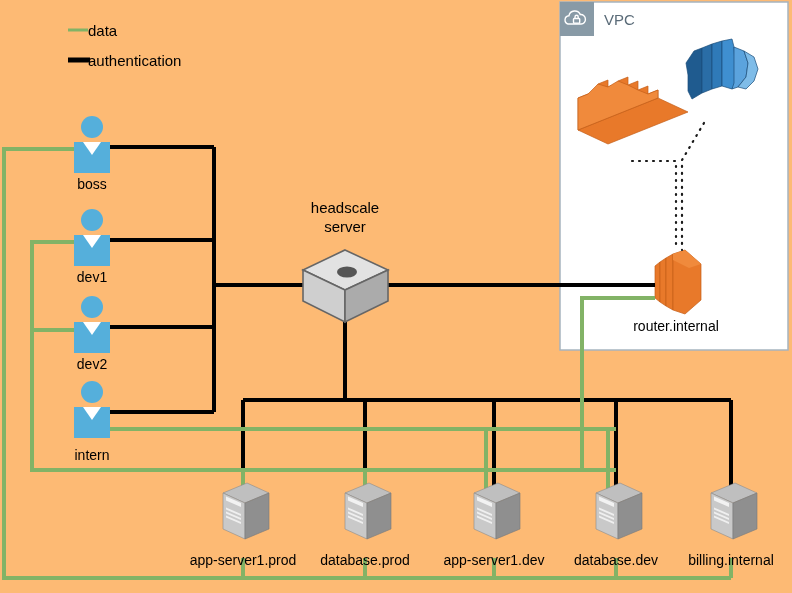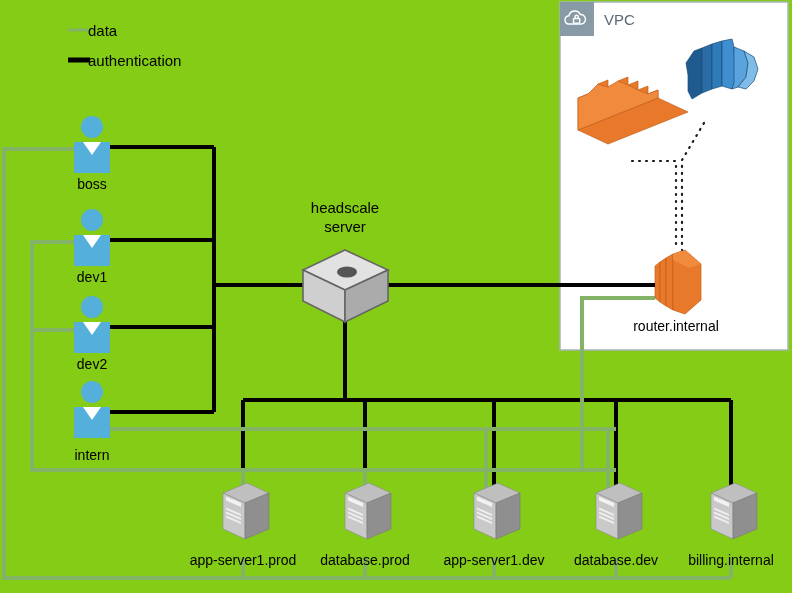--- a/index.html
+++ b/index.html
@@ -7,21 +7,21 @@
     padding: 0;
     background: #ffffff;
   }
   body {
     font-family: "Liberation Sans", sans-serif;
   }
   #canvas {
     position: relative;
     width: 792px;
     height: 593px;
-    background: #84cc16;
+    background: #fdba74;
     overflow: hidden;
   }
   svg#diagram {
     position: absolute;
     left: 0;
     top: 0;
     width: 792px;
     height: 593px;
   }
   .legend-lbl {

